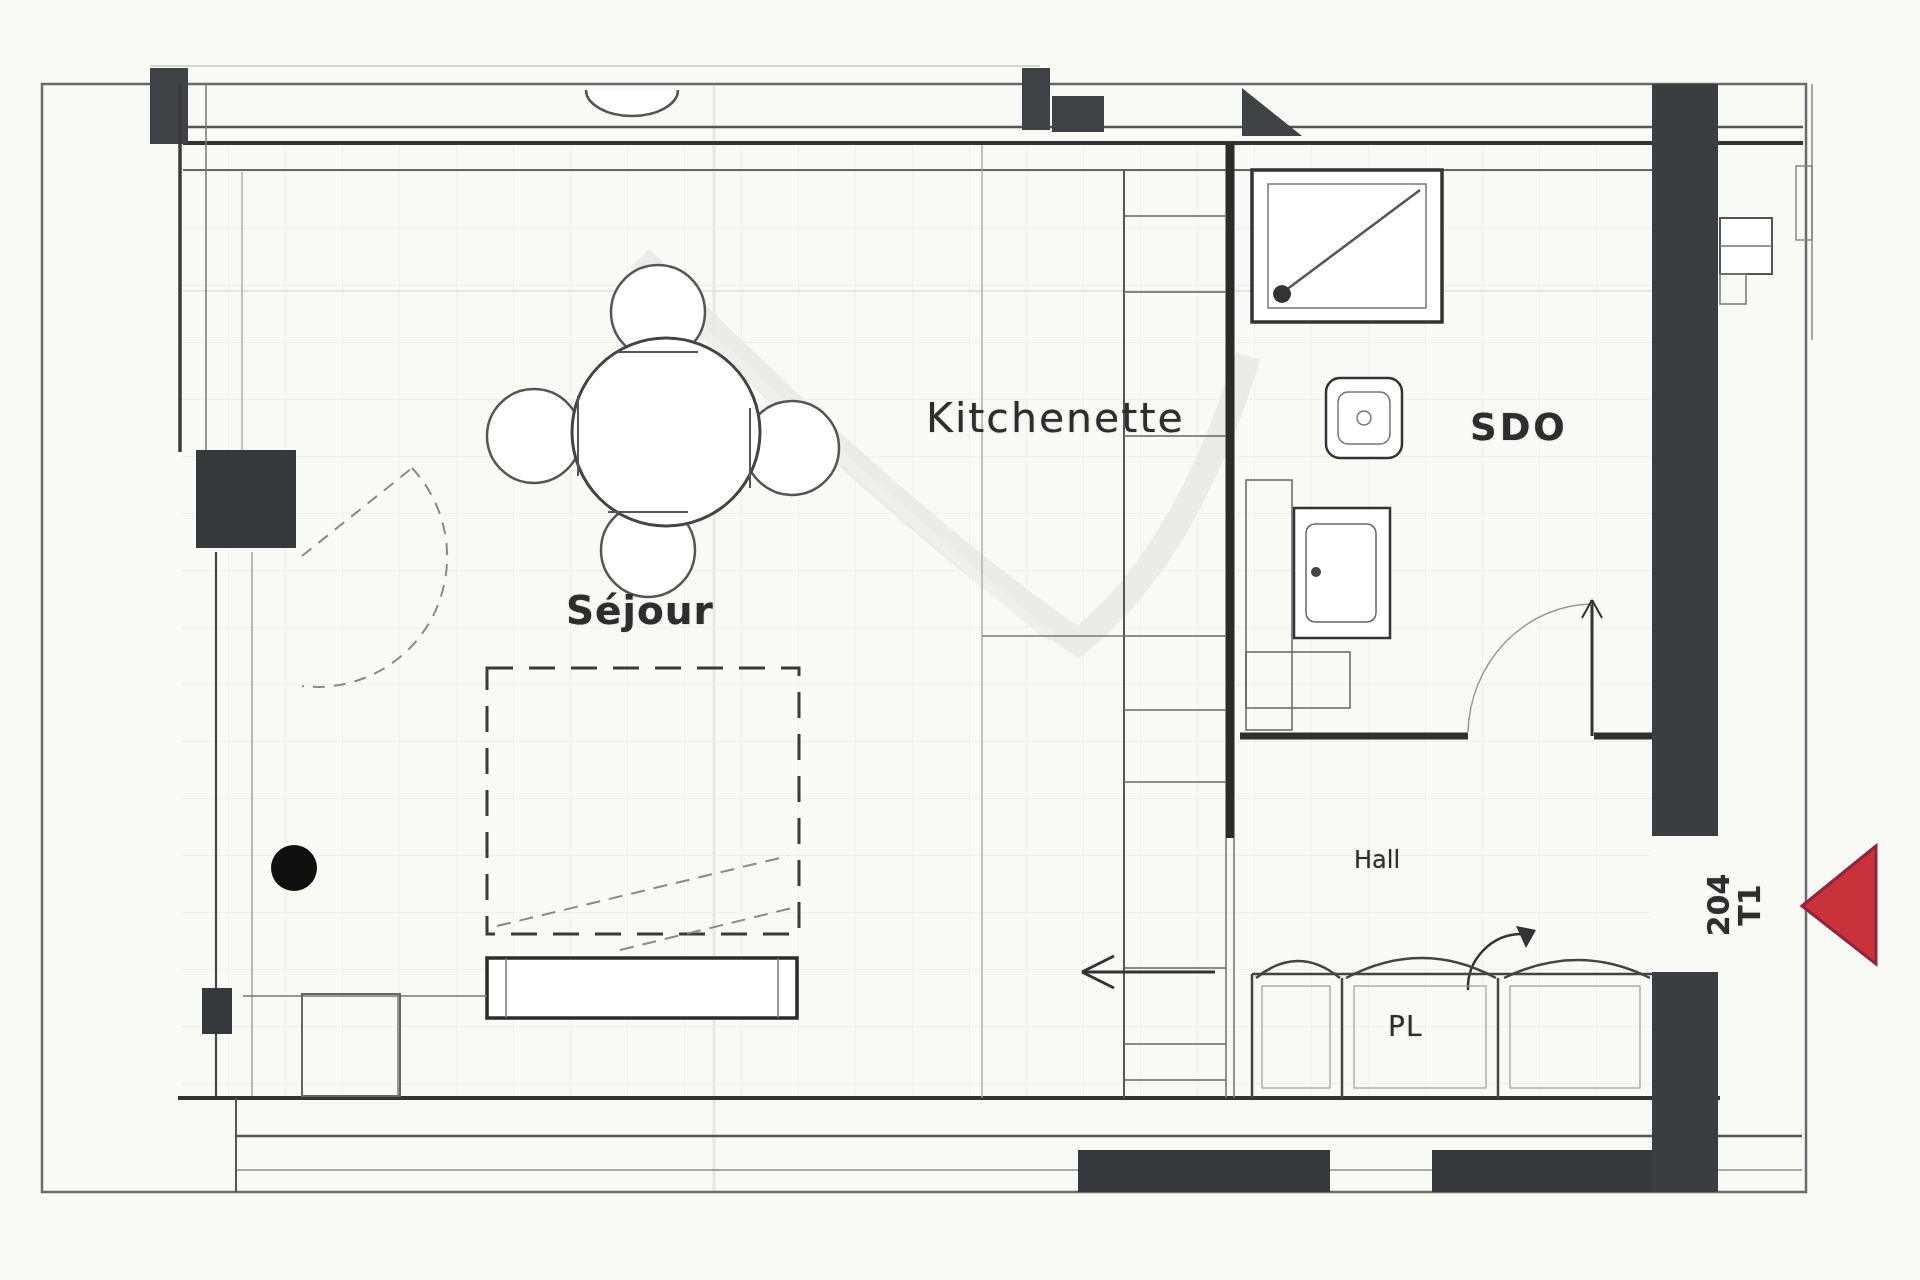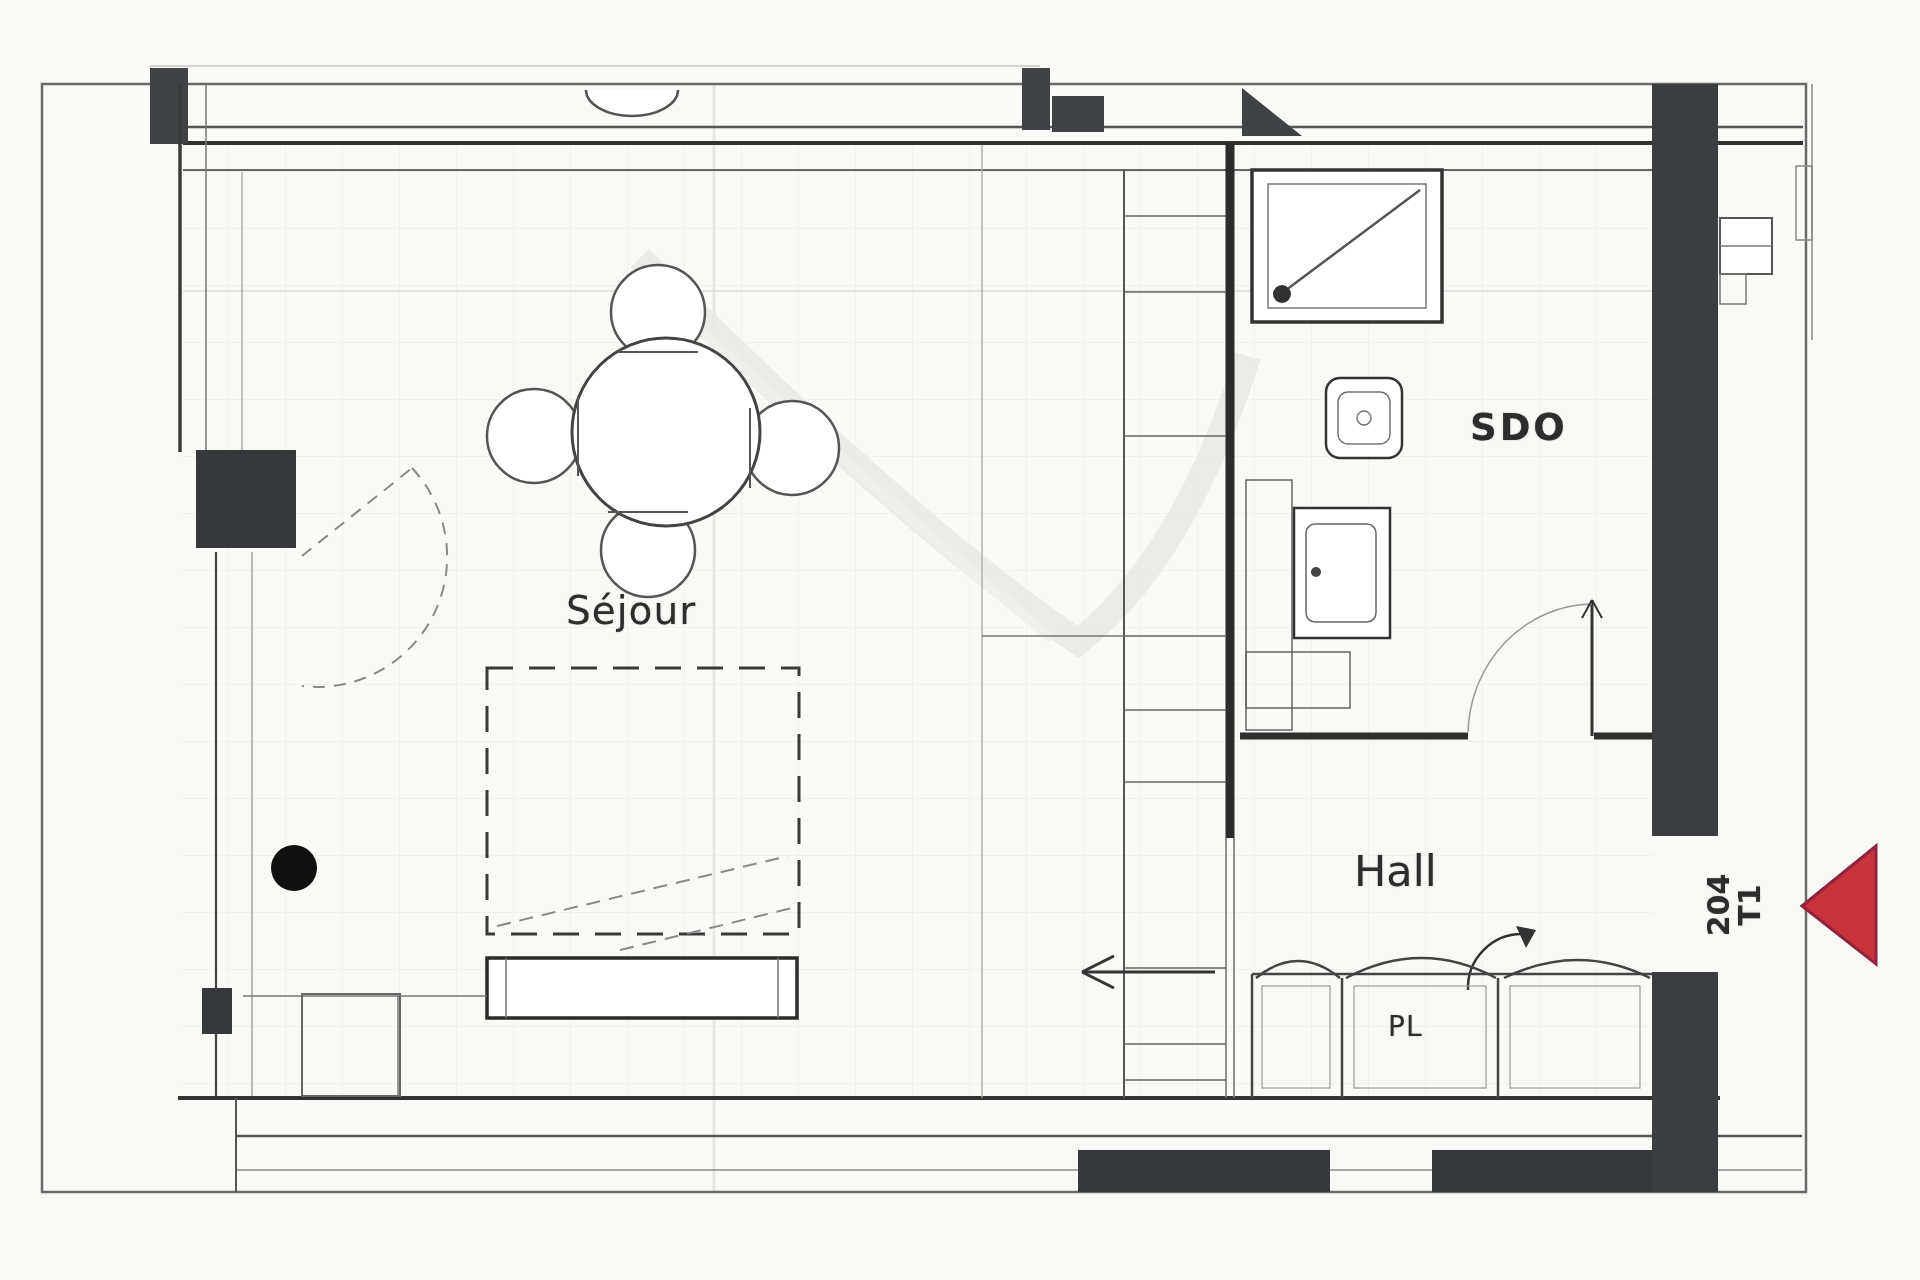--- a/index.html
+++ b/index.html
@@ -8,23 +8,23 @@
     background:#f9f9f6;
     font-family:"DejaVu Sans",sans-serif;
   }
   .plan-svg{position:absolute;left:0;top:0;}
   .lbl{
     position:absolute;color:#2d2d2d;white-space:nowrap;
     text-shadow:0 0 1.5px rgba(45,45,45,.4);
     user-select:none;
   }
   .lbl-kitchenette{left:926px;top:394px;font-size:41px;letter-spacing:2px;}
-  .lbl-sejour{left:566px;top:588px;font-size:39px;letter-spacing:1px;}
+  .lbl-sejour{left:566px;top:588px;font-size:39px;letter-spacing:1px;font-weight:bold;}
   .lbl-sdo{left:1470px;top:406px;font-size:37px;font-weight:700;letter-spacing:3px;}
-  .lbl-hall{left:1354px;top:846px;font-size:43px;}
+  .lbl-hall{left:1354px;top:846px;font-size:24px;}
   .lbl-pl{left:1388px;top:1010px;font-size:28px;letter-spacing:1px;}
   .lbl-unit{
     left:1665px;top:874px;width:140px;height:62px;
     transform:rotate(-90deg);transform-origin:center;
     text-align:center;line-height:1.02;font-size:30px;font-weight:600;
   }
   .lbl-unit span{display:block;}
 </style>
 </head>
 <body>
@@ -196,20 +196,21 @@
     <g>
       <line x1="243" y1="996" x2="487" y2="996" stroke="#777" stroke-width="1.5"></line>
       <rect x="302" y="994" width="98" height="102" fill="none" stroke="#666" stroke-width="2"></rect>
       <line x1="398" y1="996" x2="398" y2="1096" stroke="#777" stroke-width="1.5"></line>
     </g>
 
     <polygon points="1802,906 1876,846 1876,964" fill="#c83238" stroke="#8f2340" stroke-width="3"></polygon>
   </svg>
 
   <div class="lbl lbl-sejour">Séjour</div>
+  <div class="lbl lbl-kitchenette">Kitchenette</div>
   <div class="lbl lbl-sdo">SDO</div>
   <div class="lbl lbl-hall">Hall</div>
   <div class="lbl lbl-pl">PL</div>
 
   <div class="lbl lbl-unit">
     <span>204</span>
     <span>T1</span>
   </div>
 
 </div>

